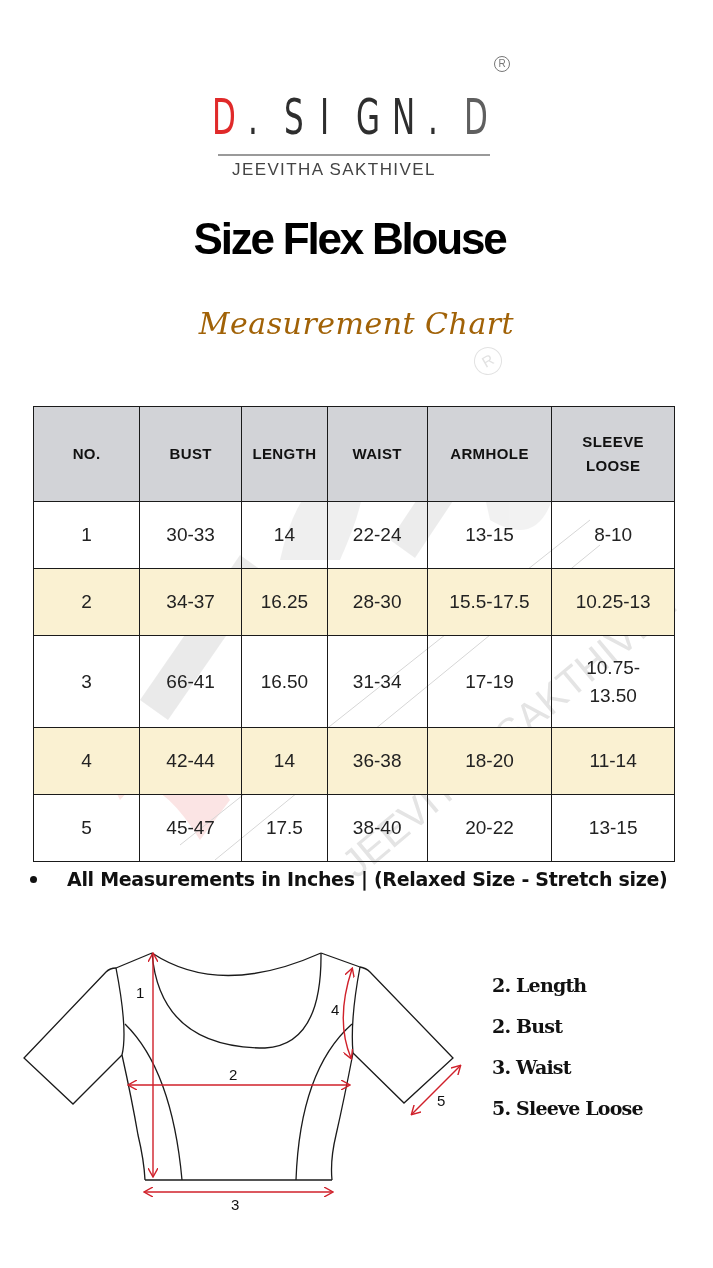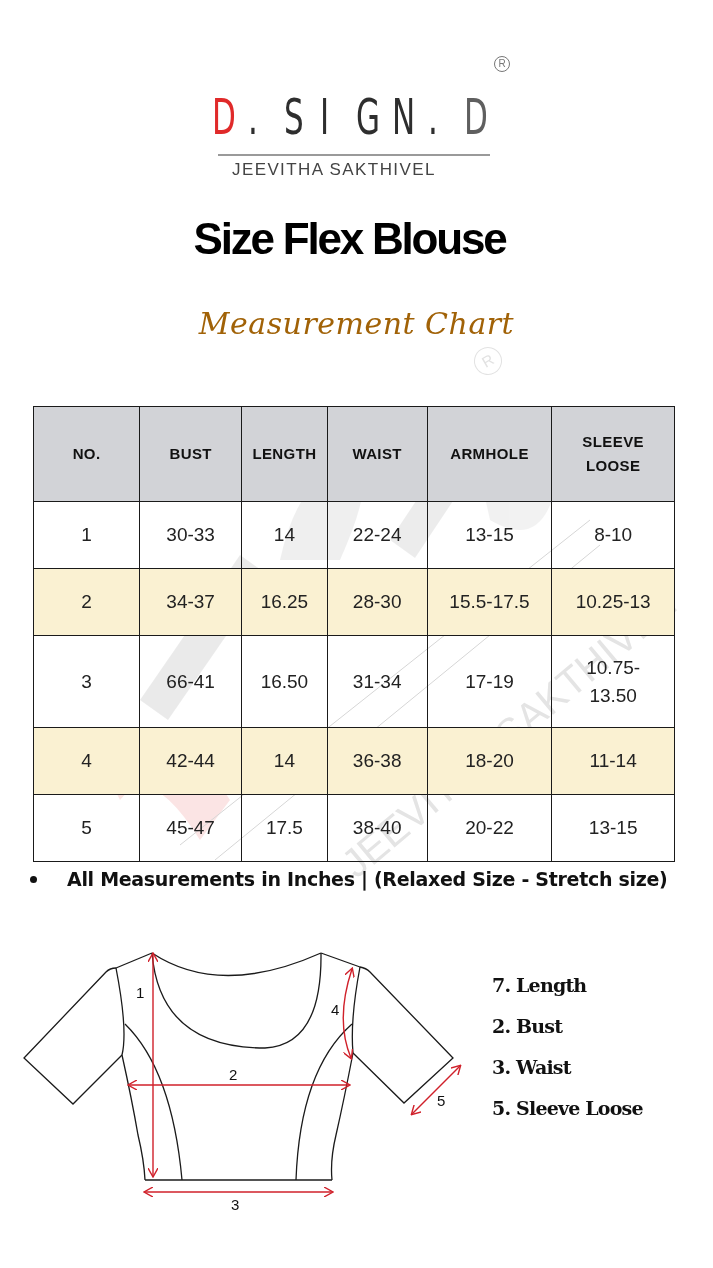--- a/index.html
+++ b/index.html
@@ -179,17 +179,17 @@
   <g font-family="Liberation Sans, sans-serif" font-size="15" fill="#111">
     <text x="126" y="68">1</text>
     <text x="219" y="150">2</text>
     <text x="221" y="280">3</text>
     <text x="321" y="85">4</text>
     <text x="427" y="176">5</text>
   </g>
 </svg>
 
 <ol class="legend">
-  <li>7. Length</li>
+  <li>2. Length</li>
   <li>2. Bust</li>
   <li>3. Waist</li>
   <li>5. Sleeve Loose</li>
 </ol>
 
 </body></html>

